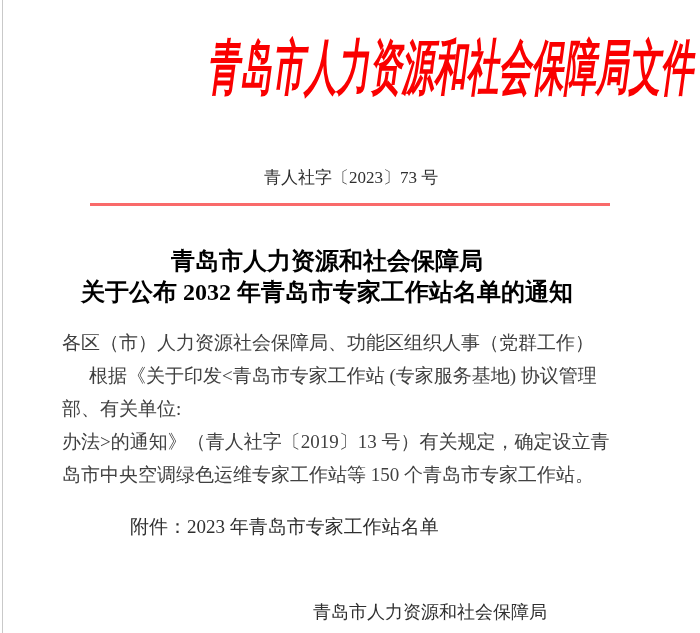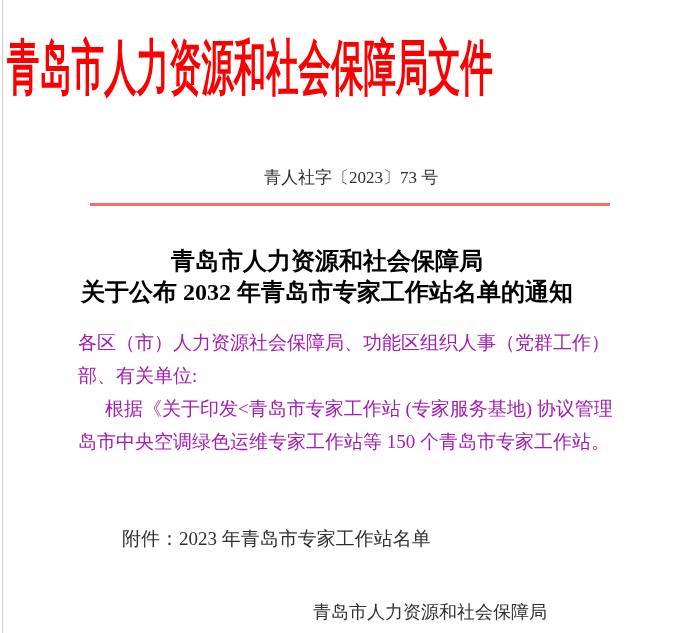--- a/index.html
+++ b/index.html
@@ -14,21 +14,21 @@
   .left-rule {
     position: absolute;
     left: 2px; top: 0;
     width: 1px; height: 633px;
     background: #c9c9c9;
   }
   .header {
     position: absolute;
     left: 0; top: 24px;
     width: 700px; height: 88px;
-    display: flex; align-items: center; justify-content: flex-end;
+    display: flex; align-items: center; justify-content: flex-start; font-style: italic;
   }
   .header-text {
     display: inline-block;
     white-space: nowrap;
     font-size: 60px;
     font-weight: bold;
     color: #fa0000;
     transform: scaleX(0.54);
     transform-origin: center;
     letter-spacing: 0;
@@ -56,35 +56,34 @@
     box-sizing: border-box;
     padding-right: 46px;
     text-align: center;
     font-size: 24px;
     font-weight: bold;
     color: #000000;
   }
   .title .t-line { line-height: 31px; white-space: nowrap; }
   .body-block {
     position: absolute;
-    left: 78px; top: 326px;
+    left: 62px; top: 326px;
     width: 560px;
     font-size: 19px;
-    color: #a21caf;
+    color: #404040;
   }
   .body-block .b-line { line-height: 33px; height: 33px; white-space: nowrap; }
   .body-block .b-indent { padding-left: 27px; }
   .attachment {
     position: absolute;
-    left: 122px; top: 512px;
+    left: 130px; top: 512px;
     font-size: 19px;
     line-height: 30px;
     color: #2f2f2f;
     white-space: nowrap;
-    margin-top: 12px;
   }
   .signature {
     position: absolute;
     left: 313px; top: 598px;
     font-size: 18px;
     line-height: 28px;
     color: #2f2f2f;
     white-space: nowrap;
   }
 </style>
@@ -102,21 +101,22 @@
 
   <div class="red-rule"></div>
 
   <div class="title">
     <div class="t-line">青岛市人力资源和社会保障局</div>
     <div class="t-line">关于公布 2032 年青岛市专家工作站名单的通知</div>
   </div>
 
   <div class="body-block">
     <div class="b-line">各区（市）人力资源社会保障局、功能区组织人事（党群工作）</div>
+    <div class="b-line b-indent">根据《关于印发&lt;青岛市专家工作站 (专家服务基地) 协议管理</div>
     <div class="b-line">部、有关单位:</div>
-    <div class="b-line b-indent">根据《关于印发&lt;青岛市专家工作站 (专家服务基地) 协议管理</div>
+    <div class="b-line">办法&gt;的通知》（青人社字〔2019〕13 号）有关规定，确定设立青</div>
     <div class="b-line">岛市中央空调绿色运维专家工作站等 150 个青岛市专家工作站。</div>
   </div>
 
   <div class="attachment">附件：2023 年青岛市专家工作站名单</div>
 
   <div class="signature">青岛市人力资源和社会保障局</div>
 </div>
 
 </body></html>

